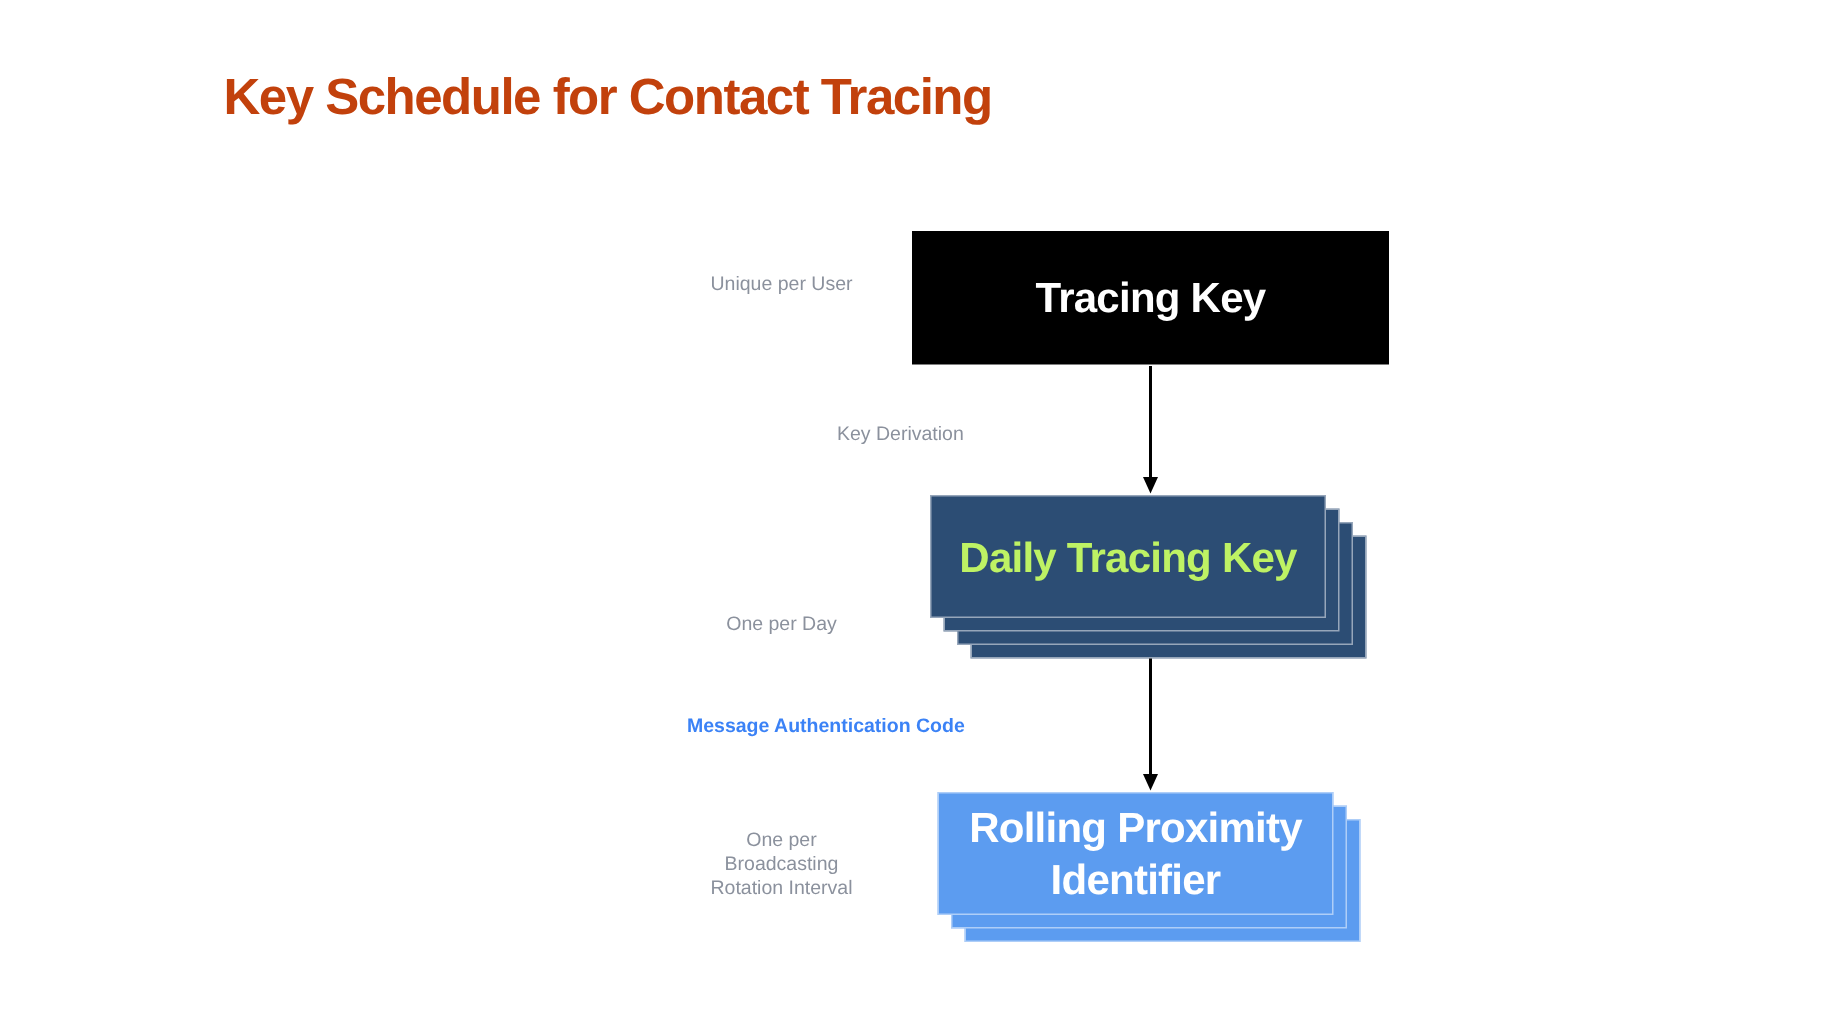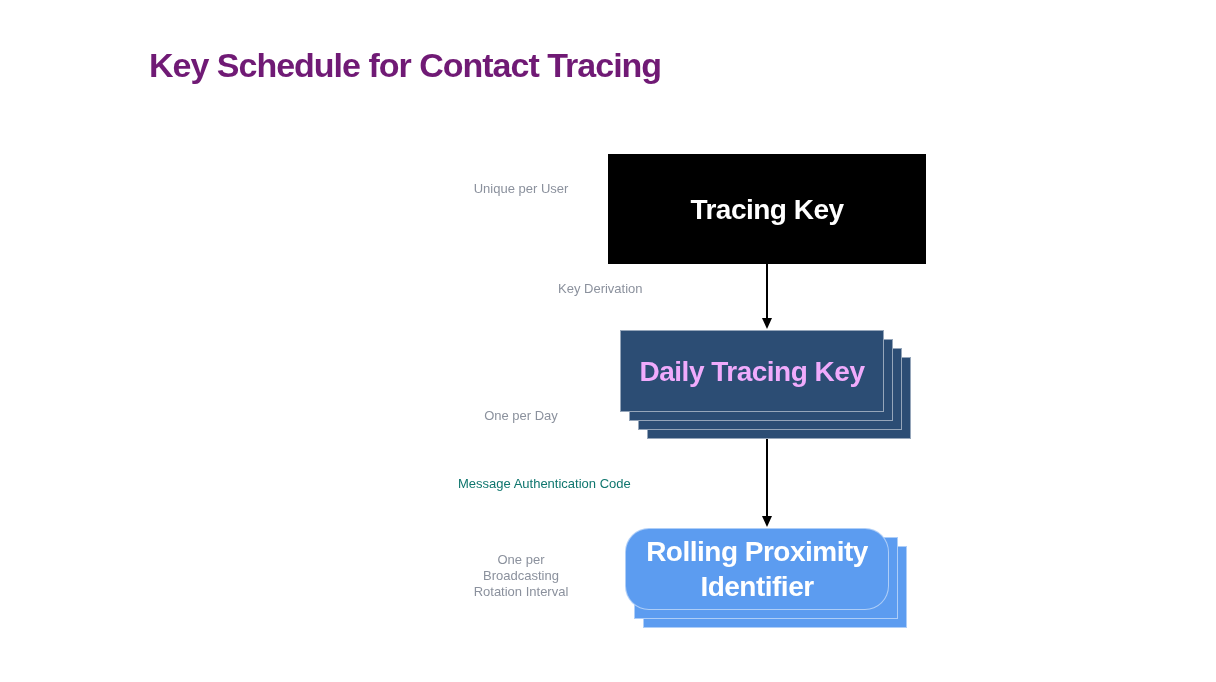--- a/index.html
+++ b/index.html
@@ -76,21 +76,21 @@
     letter-spacing: -0.5px;
     color: #ffffff;
     text-align: center;
     line-height: 35px;
   }
   .node-single {
     position: absolute;
     left: 608px;
     top: 154px;
     width: 318px;
-    height: 110px;
+    height: 89px;
     background: #000000;
     display: flex;
     align-items: center;
     justify-content: center;
   }
   .stack { position: absolute; }
   .stack-daily   { left: 620px; top: 330px; width: 292px; height: 110px; }
   .stack-rolling { left: 625px; top: 528px; width: 283px; height: 101px; }
   .stack-box {
     position: absolute;
@@ -106,50 +106,50 @@
   .off-0 { left: 0;    top: 0;    }
   .off-1 { left: 9px;  top: 9px;  }
   .off-2 { left: 18px; top: 18px; }
   .off-3 { left: 27px; top: 27px; }
 </style>
 </head>
 <body>
 
 <div class="canvas">
 
-  <h1 class="title" style="color: #701a75;">Key Schedule for Contact Tracing</h1>
+  <h1 class="title" style="color: #c2410c;">Key Schedule for Contact Tracing</h1>
 
   <div class="side-label sl-1" style="color: rgb(139, 145, 157);">Unique per User</div>
 
   <div class="node-single" style="background-color: rgb(0, 0, 0);">
     <span class="node-label" style="color: rgb(255, 255, 255);">Tracing Key</span>
   </div>
 
   <div class="edge-label el-1" style="color: rgb(139, 145, 157);">Key Derivation</div>
   <div class="arrow-line al-1" style="background-color: rgb(0, 0, 0);"></div>
   <div class="arrow-head ah-1" style="border-top-color: rgb(0, 0, 0);"></div>
 
   <div class="side-label sl-2" style="color: rgb(139, 145, 157); margin-top: 41px;">One per Day</div>
 
   <div class="stack stack-daily">
     <div class="stack-box off-3" style="background-color: rgb(44, 77, 116);"></div>
     <div class="stack-box off-2" style="background-color: rgb(44, 77, 116);"></div>
     <div class="stack-box off-1" style="background-color: rgb(44, 77, 116);"></div>
     <div class="stack-box off-0" style="background-color: rgb(44, 77, 116);">
-      <span class="node-label" style="color: #f0abfc;">Daily Tracing Key</span>
+      <span class="node-label" style="color: #bef264;">Daily Tracing Key</span>
     </div>
   </div>
 
-  <div class="edge-label el-2" style="color: #0f766e;">Message Authentication Code</div>
+  <div class="edge-label el-2" style="color: #3b82f6; font-weight: bold;">Message Authentication Code</div>
   <div class="arrow-line al-2" style="background-color: rgb(0, 0, 0);"></div>
   <div class="arrow-head ah-2" style="border-top-color: rgb(0, 0, 0);"></div>
 
   <div class="side-label sl-3" style="color: rgb(139, 145, 157); text-align: center;">One per Broadcasting Rotation Interval</div>
 
   <div class="stack stack-rolling">
     <div class="stack-box off-2" style="background-color: rgb(92, 156, 240);"></div>
     <div class="stack-box off-1" style="background-color: rgb(92, 156, 240);"></div>
-    <div class="stack-box off-0" style="background-color: rgb(92, 156, 240); border-radius: 24px;">
+    <div class="stack-box off-0" style="background-color: rgb(92, 156, 240);">
       <span class="node-label" style="color: rgb(255, 255, 255);">Rolling Proximity Identifier</span>
     </div>
   </div>
 
 </div>
 
 </body></html>

